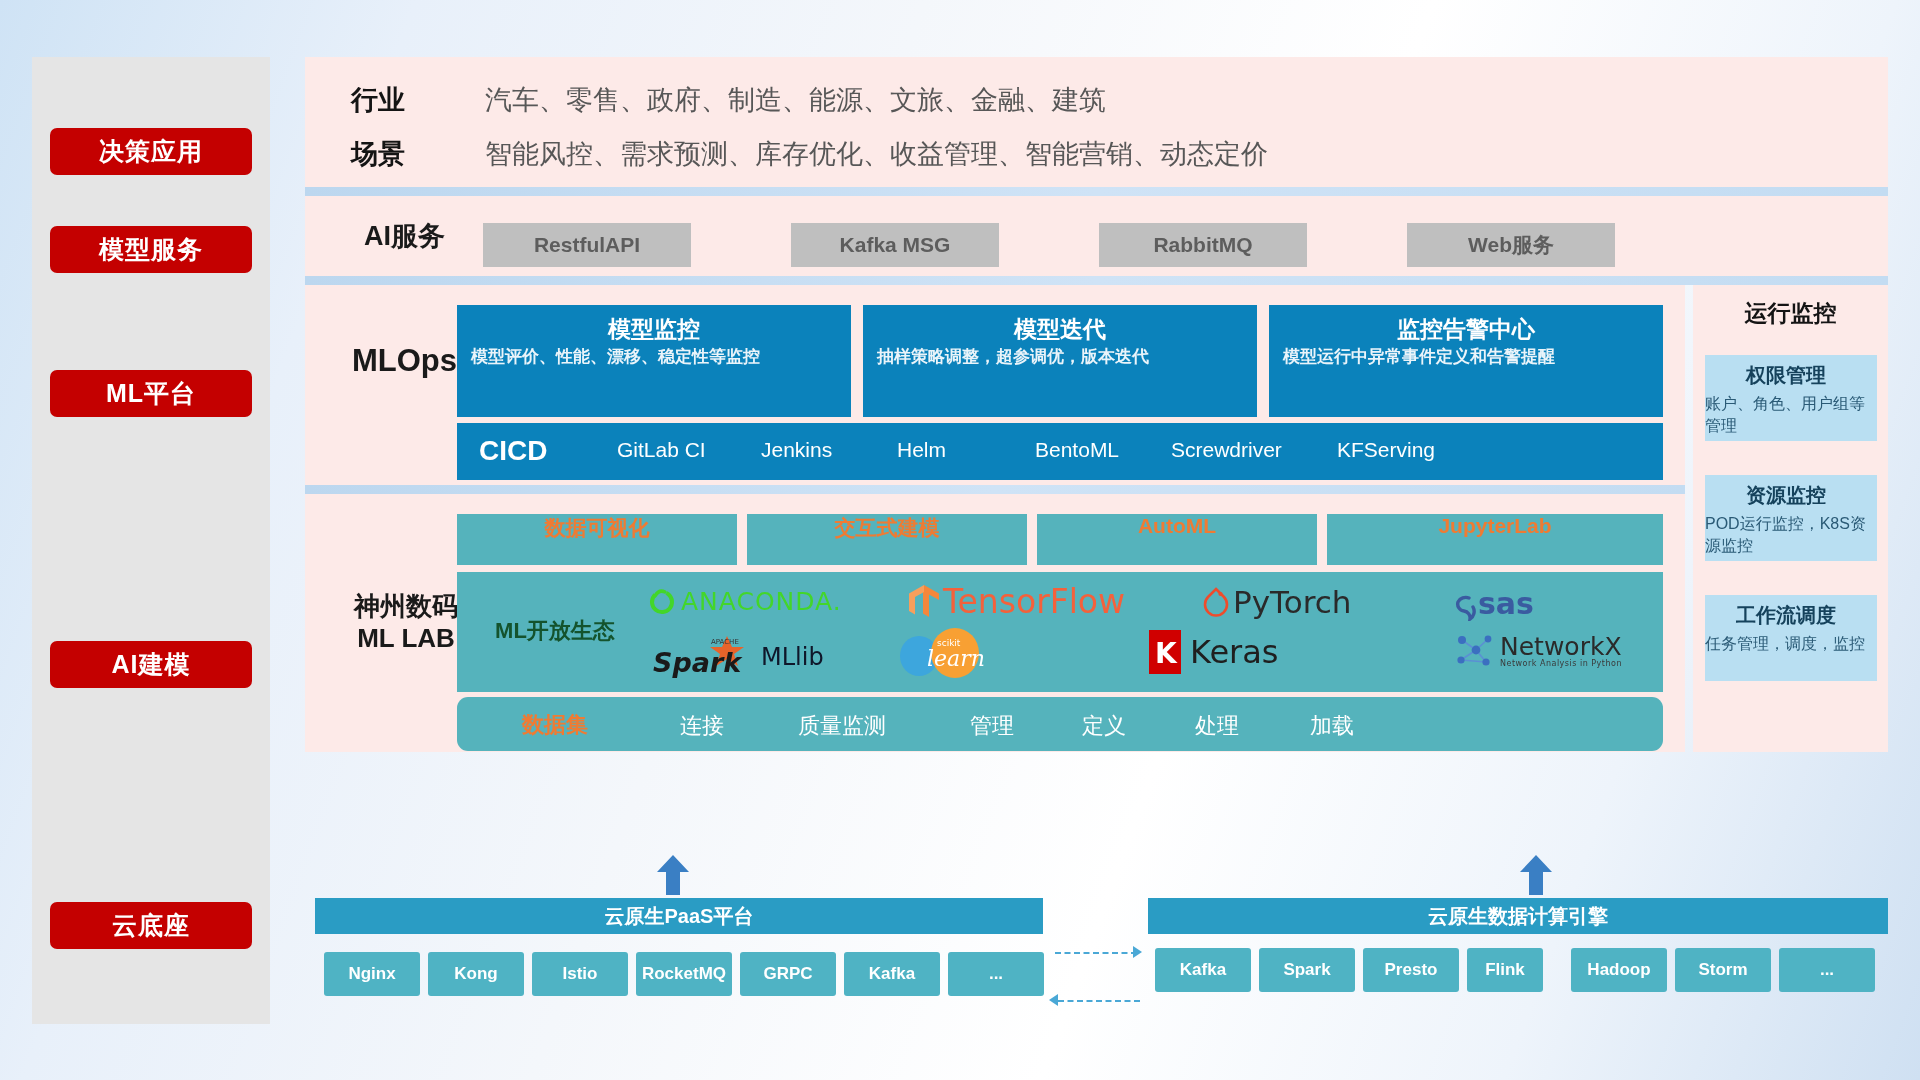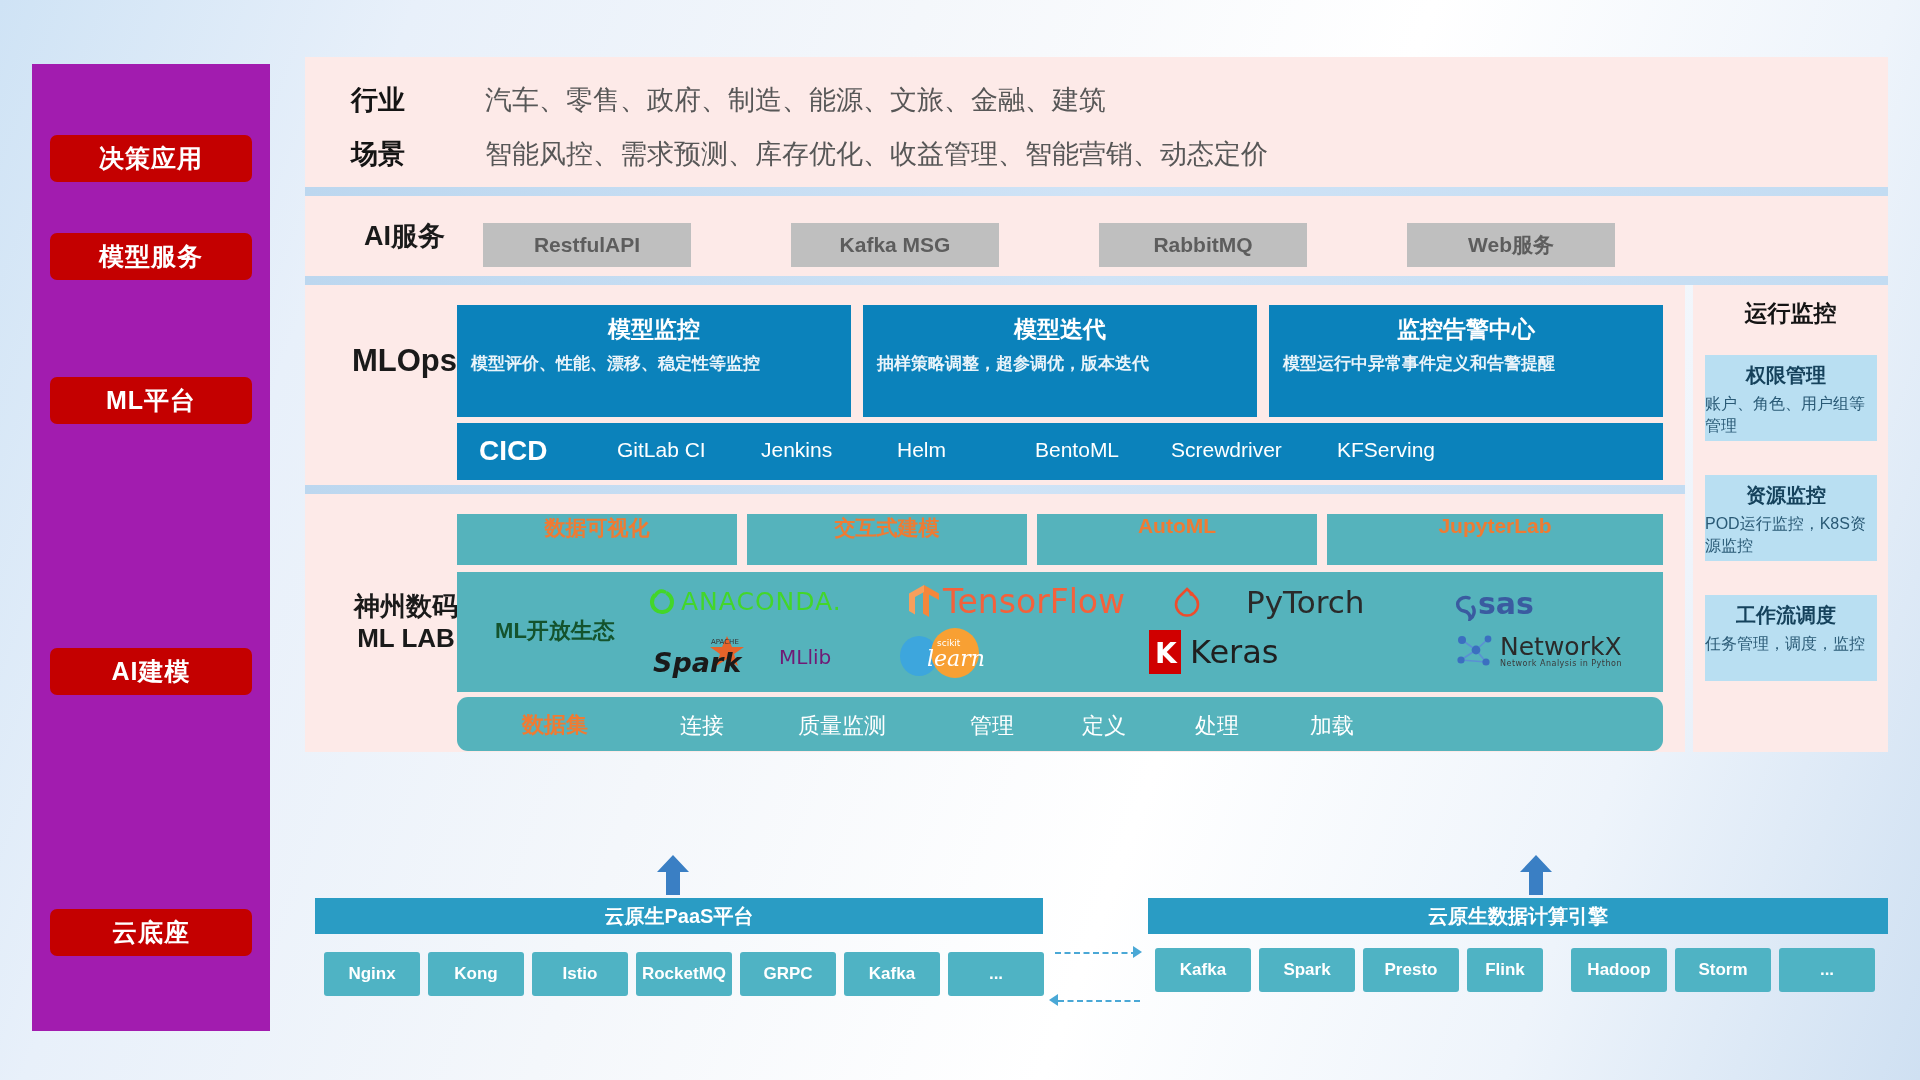--- a/index.html
+++ b/index.html
@@ -11,23 +11,23 @@
   body {
     background: linear-gradient(110deg,#cfe3f5 0%, #e8f0fa 18%, #f4f7fb 40%, #ffffff 62%, #eef4fb 82%, #cfe0f2 100%);
     position: relative;
   }
 
   
   #root { position: absolute; left: 0; top: 0; width: 1920px; height: 1080px; }
 
   
   #left-rail {
-    position: absolute; left: 32px; top: 64px;
+    position: absolute; left: 32px; top: 57px;
     width: 238px; height: 967px;
-    background: #a21caf;
+    background: #e5e5e5;
   }
   .rail-btn {
     position: absolute; left: 18px; width: 202px; height: 47px;
     background: #c40000; border-radius: 7px;
     color: #fff; font-weight: bold; font-size: 25px;
     display: flex; align-items: center; justify-content: center;
     letter-spacing: 1px;
   }
 
   
@@ -61,21 +61,21 @@
     display:flex; align-items:center; justify-content:center;
   }
 
   
   #band-mlops { top: 228px; width: 1380px; height: 200px; }
   #mlops-label { left: 22px; top: 228px; width: 155px; height: 152px; font-size: 31px; }
   .mlops-card {
     position:absolute; top: 248px; height: 112px; background:#0b82bb; color:#fff;
     padding: 9px 14px 0 14px;
   }
-  .mlops-card .t { font-size: 23px; font-weight: bold; text-align:center; margin-bottom: 7px; }
+  .mlops-card .t { font-size: 23px; font-weight: bold; text-align:center; }
   .mlops-card .d { font-size: 17px; line-height: 1.45; color:#eaf4fa;font-weight:bold; }
 
   #cicd-bar {
     position:absolute; left: 152px; top: 366px; width: 1206px; height: 57px;
     background:#0b82bb; overflow:hidden; color:#fff;
   }
   #cicd-bar .cicd-title {
     position:absolute; left: 22px; top: 12px; font-size: 28px; font-weight:bold;
   }
   .cicd-item {
@@ -251,42 +251,42 @@
       </div>
 
       <div class="logo" style="left:450px; top:10px;">
         <svg width="34" height="38" viewBox="0 0 34 38">
           <polygon points="17,2 32,10.5 32,17 22,11.5 22,34 16,30.5 16,8.5" fill="#f4873b"></polygon>
           <polygon points="17,2 2,10.5 2,28 8,31.5 8,14 17,9" fill="#f79f5c"></polygon>
         </svg>
         <span class="logo-txt" style="font-size:33px;color:#f4613b;margin-left:2px">TensorFlow</span>
       </div>
 
-      <div class="logo" style="left:716px; top:12px;gap:42px;">
+      <div class="logo" style="left:745px; top:12px;">
         <svg width="28" height="32" viewBox="0 0 28 32">
           <path d="M14 3 L22 11 a11 11 0 1 1 -16 0 z" fill="none" stroke="#ee4c2c" stroke-width="2.6"></path>
           <circle cx="18.5" cy="8" r="2.1" fill="#ee4c2c"></circle>
         </svg>
         <span class="logo-txt" style="font-size:31px;color:#2a2a2a;margin-left:3px">PyTorch</span>
       </div>
 
       <div class="logo" style="left:990px; top:14px;align-items:flex-end;">
         <svg width="30" height="30" viewBox="0 0 30 30">
           <path d="M22 7 a9 9 0 0 0 -11 4 a7 7 0 0 0 6 9 a7 7 0 0 1 6 8 a9 9 0 0 0 3 -12" fill="none" stroke="#3a5ba0" stroke-width="3.4" stroke-linecap="round"></path>
         </svg>
         <span class="logo-txt" style="font-size:30px;color:#3a5ba0;font-weight:bold;margin-left:1px">sas</span>
       </div>
 
       <div class="logo" style="left:196px; top:62px;">
         <svg width="108" height="46" viewBox="0 0 108 46">
           <polygon points="74,2 79,13 91,13 81,20 85,32 74,25 63,32 67,20 57,13 69,13" fill="#e8632a"></polygon>
           <text x="58" y="10" font-size="7" fill="#333" font-family="DejaVu Sans">APACHE</text>
           <text x="0" y="38" font-size="27" font-weight="bold" fill="#1a1a1a" font-family="DejaVu Sans" font-style="italic">Spark</text>
         </svg>
-        <span class="logo-txt" style="font-size:20px;color:#701a75;margin-left:18px">MLlib</span>
+        <span class="logo-txt" style="font-size:24px;color:#0f172a;margin-left:0">MLlib</span>
       </div>
 
       <div class="logo" style="left:440px; top:56px;">
         <svg width="120" height="52" viewBox="0 0 120 52">
           <ellipse cx="22" cy="28" rx="19" ry="20" fill="#3da6dd"></ellipse>
           <ellipse cx="58" cy="25" rx="24" ry="25" fill="#f8a033"></ellipse>
           <text x="40" y="18" font-size="9" fill="#fff" font-family="DejaVu Sans">scikit</text>
           <text x="30" y="38" font-size="22" fill="#fff" font-style="italic" font-family="DejaVu Serif">learn</text>
         </svg>
       </div>

